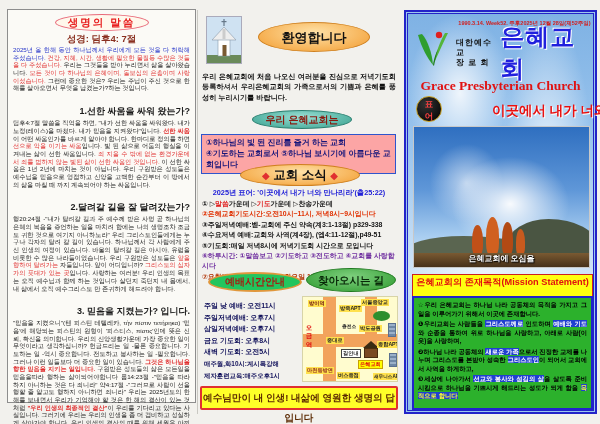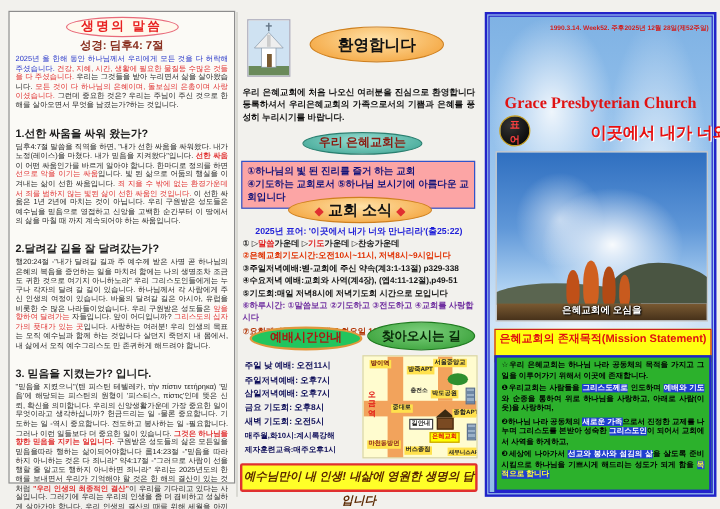--- a/index.html
+++ b/index.html
@@ -6,21 +6,21 @@
   html,body { width:600px; height:424px; }
   body { font-family:"Liberation Sans","DejaVu Sans",sans-serif; background:#f2f1ed; position:relative; overflow:hidden; }
   .abs { position:absolute; }
 
   
   .col-left { left:7px; top:9px; width:189px; height:394px; border:1px solid #8d8d8d; background:#fbfaf6; padding:4px 5px 2px 5px; }
   .sermon-header { width:94px; height:17px; margin:0 auto 2px auto; border:1.5px solid #e86a7a; border-radius:50%; background:#fff8ec; color:#e82020; font-weight:bold; font-size:10.5px; letter-spacing:2px; text-align:center; line-height:15px; }
   .sermon-title { text-align:center; color:#8a3020; font-weight:bold; font-size:10.5px; line-height:13px; }
   .sermon-scripture { text-align:center; color:#8a3020; font-weight:bold; font-size:9.5px; line-height:12px; margin-bottom:1px; }
   .sermon-par { font-size:6.2px; line-height:1.24; text-align:justify; color:#222; margin:1px 0; }
-  .sermon-sec { text-align:left; font-size:9px; font-weight:bold; color:#1a1a1a; margin:13px 0 1px 0; }
+  .sermon-sec { text-align:right; font-size:9px; font-weight:bold; color:#1a1a1a; margin:13px 0 1px 0; }
 
   
   .fold { left:197px; top:10px; width:1px; height:404px; background:#c9c8c2; }
 
   
   .col-mid { left:200px; top:10px; width:198px; height:405px; }
   .clipart { left:6px; top:6px; width:36px; height:48px; border:1px solid #aab; }
   .ell { border-radius:50%; text-align:center; }
   .welcome-ell { left:58px; top:12px; width:112px; height:30px; background:radial-gradient(ellipse at 50% 35%, #ffe2a8, #f29b2e); border:1px solid #cf801f; font-size:13px; font-weight:bold; color:#111; line-height:29px; }
   .welcome-text { left:2px; top:62px; width:194px; font-size:7.2px; font-weight:600; color:#111; text-align:justify; line-height:1.45; }
@@ -29,21 +29,21 @@
   .news-ell { left:40px; top:154px; width:120px; height:22px; background:radial-gradient(ellipse at 50% 35%, #ffe2a8, #f29b2e); border:1px solid #cf801f; font-size:12.5px; font-weight:bold; color:#111; line-height:21px; }
   .news-ell .dia { color:#e03030; font-size:10px; }
   .news-motto { left:0; top:178px; width:198px; text-align:center; font-size:7.3px; font-weight:bold; color:#2020d8; }
   .news-list { left:2px; top:189px; width:196px; font-size:6.9px; font-weight:bold; line-height:10.4px; color:#141414; }
   .worship-ell { left:8px; top:262px; width:94px; height:20px; background:#22c55e; border:2px solid #e0973c; font-size:10px; font-weight:bold; color:#a81a10; line-height:16px; }
   .dir-ell { left:106px; top:258px; width:90px; height:24px; background:radial-gradient(ellipse at 50% 35%, #7ed07e, #2f9a2f); border:1px solid #1f7a1f; font-size:10.5px; font-weight:bold; color:#082808; line-height:23px; }
   .worship-list { left:4px; top:290px; width:96px; font-size:7px; font-weight:bold; color:#10105a; line-height:11.6px; }
   .map { left:102px; top:286px; width:96px; height:86px; background:#fffccf; border:1px solid #d8d4a8; overflow:hidden; }
   .road { position:absolute; background:#f2a35c; }
   .mlabel { position:absolute; background:#ffe14d; color:#222; font-size:5.2px; font-weight:bold; padding:0 1px; line-height:7px; white-space:nowrap; }
-  .banner { left:0; top:376px; width:198px; height:24px; background:#ffff28; border:2px solid #e03030; border-radius:2px; text-align:center; font-size:9.6px; font-weight:bold; color:#5a2800; line-height:20px;font-style:italic; }
+  .banner { left:0; top:376px; width:198px; height:24px; background:#ffff28; border:2px solid #e03030; border-radius:2px; text-align:center; font-size:9.6px; font-weight:bold; color:#5a2800; line-height:20px; }
 
   
   .col-right { left:404px; top:10px; width:193px; height:404px; border:2px solid #2323c8; background:#9cc6ee; }
   .right-inner { position:absolute; left:1px; top:1px; right:1px; bottom:1px; border:1px solid #2323c8;
     background:
       radial-gradient(closest-side at 28% 20%, rgba(255,255,255,.85), rgba(255,255,255,0)),
       radial-gradient(closest-side at 75% 40%, rgba(255,255,255,.8), rgba(255,255,255,0)),
       radial-gradient(closest-side at 40% 70%, rgba(255,255,255,.7), rgba(255,255,255,0)),
       linear-gradient(180deg,#7fb2e4 0%, #9cc6ee 35%, #cfe3f6 65%, #8fbce8 100%);
   }
@@ -110,21 +110,21 @@
       <rect x="16.4" y="2" width="1.2" height="7" fill="#667788"></rect>
       <rect x="14.5" y="4" width="5" height="1.2" fill="#667788"></rect>
       <rect x="15.5" y="28" width="4" height="11" fill="#7a5a32"></rect>
     </svg>
   </div>
 
   <div class="abs ell welcome-ell">
     <span>환영합니다</span>
   </div>
 
-  <div class="abs welcome-text">우리 은혜교회에 처음 나오신 여러분을 진심으로 환영합니다 등록하셔서 우리은혜교회의 가족으로서의 기쁨과 은혜를 풍성히 누리시기를 바랍니다.</div>
+  <div class="abs welcome-text">우리 은혜교회에 처음 나오신 여러분을 진심으로 저녁기도회 등록하셔서 우리은혜교회의 가족으로서의 기쁨과 은혜를 풍성히 누리시기를 바랍니다.</div>
 
   <div class="abs ell ourchurch-ell">
     <span>우리 은혜교회는</span>
   </div>
 
   <div class="abs bluebox">
     <div>①하나님의 빛 된 진리를 즐거 하는 교회</div>
     <div>④기도하는 교회로서 ⑤하나님 보시기에 아름다운 교회입니다</div>
   </div>
 
@@ -189,20 +189,35 @@
   </div>
 
   <div class="abs banner">예수님만이 내 인생! 내삶에 영원한 생명의 답입니다</div>
 </div>
 
 <div class="abs col-right">
   <div class="right-inner">
 
     <div class="abs date-line">1990.3.14. Week52. 주후2025년 12월 28일(제52주일)</div>
 
+    <div class="abs logo-row">
+      <span>
+        <svg width="42" height="44" viewBox="0 0 42 44">
+          <path d="M6 6 C10 20, 16 30, 21 36 C20 24, 16 12, 10 5 Z" fill="#2f9e2f"></path>
+          <path d="M36 4 C30 16, 25 28, 21 36 C24 24, 28 12, 33 4 Z" fill="#53b53a"></path>
+          <path d="M21 36 C22 30, 23 26, 26 20 C24 28, 23 32, 22 37 Z" fill="#1e7a1e"></path>
+          <circle cx="27" cy="6" r="3.2" fill="#e02020"></circle>
+        </svg>
+      </span>
+      <span class="denom">
+        <div>대한예수교</div>
+        <div>장 로 회</div>
+      </span>
+      <span class="cname">은혜교회</span>
+    </div>
 
     <div class="abs ename">Grace Presbyterian Church</div>
 
     <div class="abs badge">
       <div>표</div>
       <div>어</div>
     </div>
 
     <div class="abs motto">
       <span>이곳에서 내가 너와 </span><span class="sub">만나리라</span>

